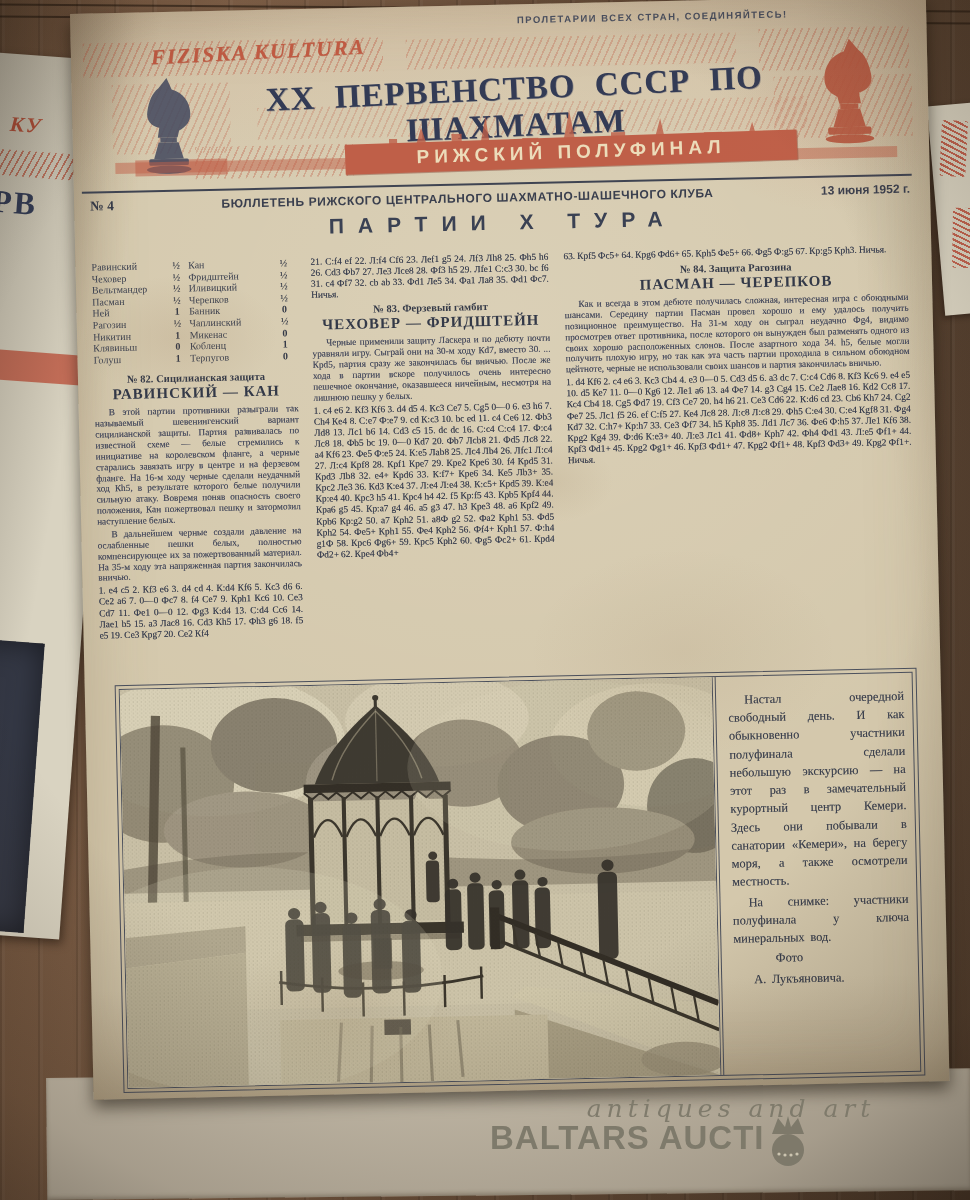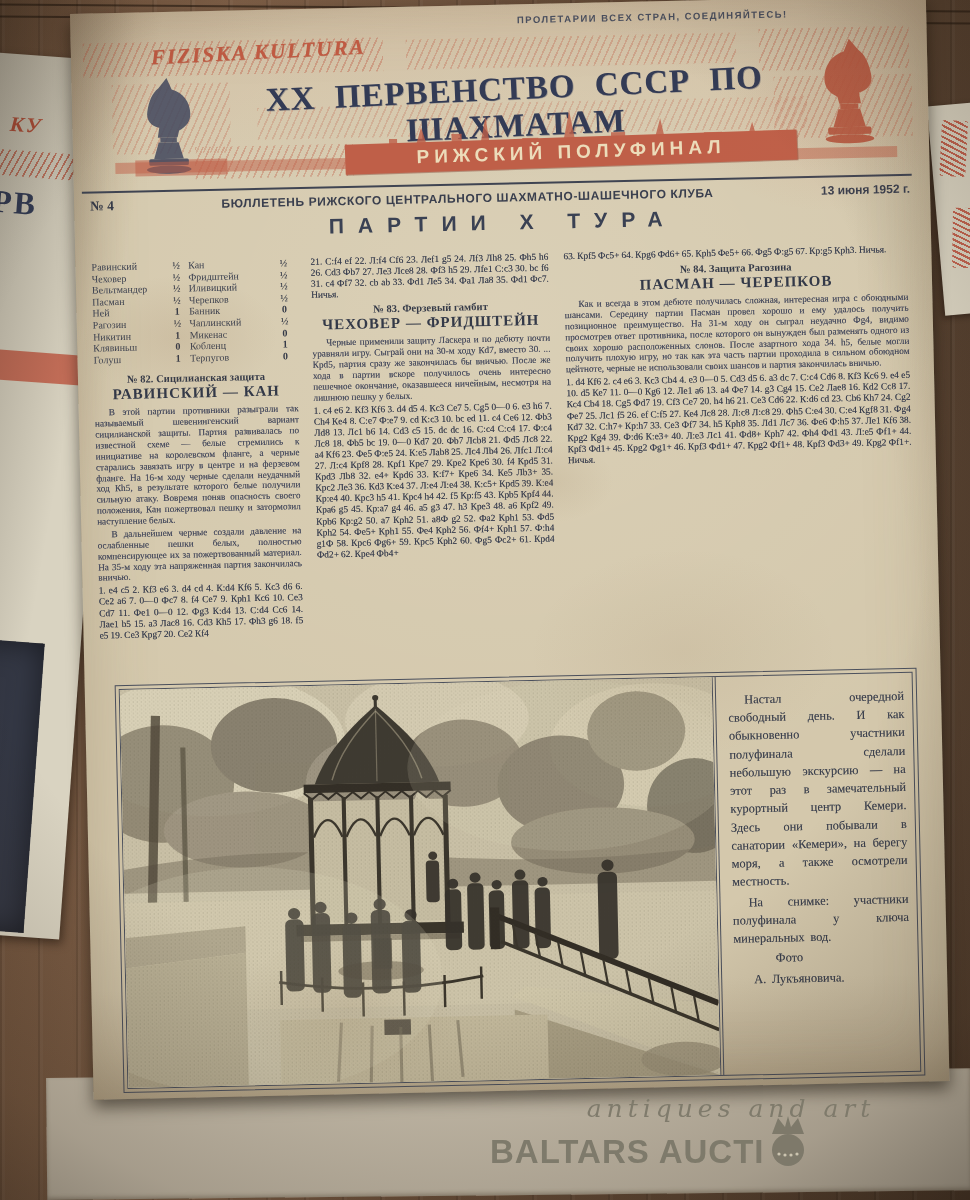--- a/index.html
+++ b/index.html
@@ -122,21 +122,21 @@
   .cap-name{text-indent:20px;}
   
   .vignette{position:absolute;inset:0;pointer-events:none;
     background:
       linear-gradient(100deg, rgba(20,14,8,.30), transparent 12%),
       radial-gradient(90% 75% at 46% 42%, transparent 55%, rgba(40,28,16,.22) 82%, rgba(22,15,8,.45) 100%);}
   
   .watermark{position:absolute;left:490px;top:1094px;width:420px;pointer-events:none;color:#7c7869;}
   .wm-top{margin-left:62px;font-family:"DejaVu Serif",serif;font-style:italic;font-size:25px;
     letter-spacing:5px;opacity:.92;text-align:center;}
-  .wm-bottom{display:flex;align-items:flex-end;margin-top:-4px;font-family:"Liberation Sans",sans-serif;
+  .wm-bottom{display:flex;align-items:flex-start;margin-top:-4px;font-family:"Liberation Sans",sans-serif;
     font-weight:bold;font-size:33px;letter-spacing:1px;opacity:.95;white-space:nowrap;}
   .wm-icon{width:44px;height:52px;margin:0 1px;flex:0 0 auto;transform:translateY(-3px);}
 </style>
 </head>
 <body>
 
 <div class="scene">
   <div class="wood">
     <div class="wood-seam seam1"></div>
     <div class="wood-seam seam2"></div>

